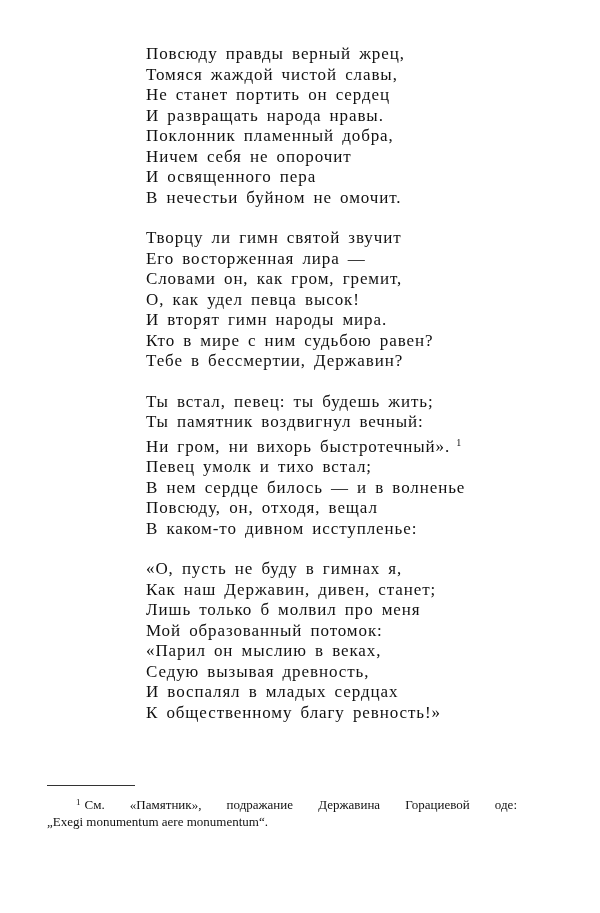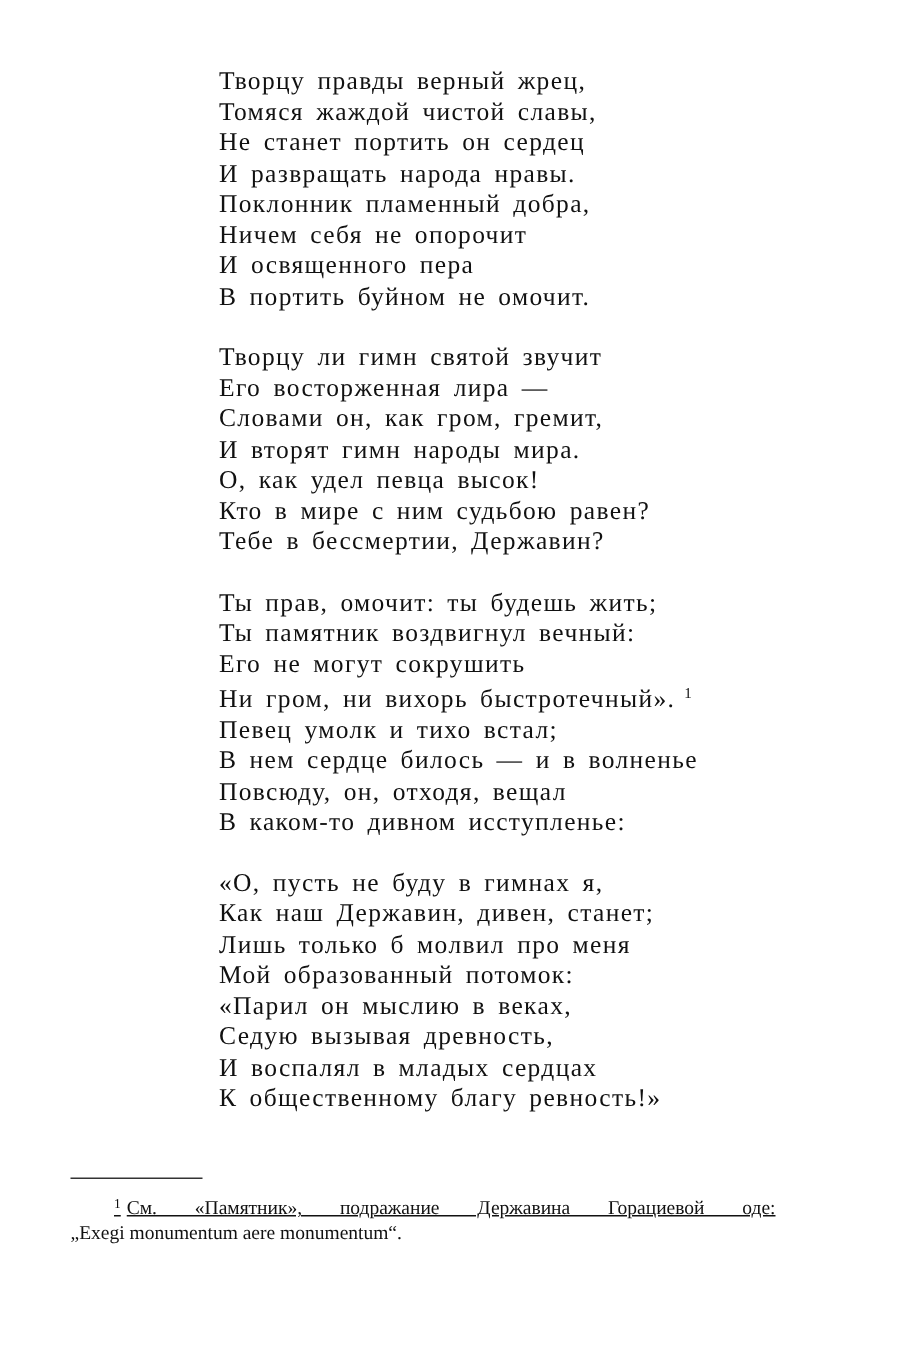--- a/index.html
+++ b/index.html
@@ -53,59 +53,57 @@
       width: 470px;
       font-size: 13px;
       line-height: 16.5px;
     }
     .footnote .fn-line1 {
       display: block;
       text-indent: 29px;
       text-align: justify;
       text-align-last: justify;
       white-space: nowrap;
-      text-decoration: underline;
     }
     .footnote .fn-line2 {
       display: block;
       white-space: nowrap;
     }
     .fnmark {
       font-size: 9px;
       vertical-align: 4px;
       margin-right: 4px;
     }
   </style>
 </head>
 <body>
 
 <div class="poem">
   <div class="stanza">
-    <span class="line">Творцу правды верный жрец,</span>
+    <span class="line">Повсюду правды верный жрец,</span>
     <span class="line">Томяся жаждой чистой славы,</span>
     <span class="line">Не станет портить он сердец</span>
     <span class="line">И развращать народа нравы.</span>
     <span class="line">Поклонник пламенный добра,</span>
     <span class="line">Ничем себя не опорочит</span>
     <span class="line">И освященного пера</span>
-    <span class="line">В портить буйном не омочит.</span>
+    <span class="line">В нечестьи буйном не омочит.</span>
   </div>
   <div class="stanza">
     <span class="line">Творцу ли гимн святой звучит</span>
     <span class="line">Его восторженная лира —</span>
     <span class="line">Словами он, как гром, гремит,</span>
+    <span class="line">О, как удел певца высок!</span>
     <span class="line">И вторят гимн народы мира.</span>
-    <span class="line">О, как удел певца высок!</span>
     <span class="line">Кто в мире с ним судьбою равен?</span>
     <span class="line">Тебе в бессмертии, Державин?</span>
   </div>
   <div class="stanza">
-    <span class="line">Ты прав, омочит: ты будешь жить;</span>
+    <span class="line">Ты встал, певец: ты будешь жить;</span>
     <span class="line">Ты памятник воздвигнул вечный:</span>
-    <span class="line">Его не могут сокрушить</span>
     <span class="line"><span>Ни гром, ни вихорь быстротечный».</span><sup class="fnref">1</sup></span>
     <span class="line">Певец умолк и тихо встал;</span>
     <span class="line">В нем сердце билось — и в волненье</span>
     <span class="line">Повсюду, он, отходя, вещал</span>
     <span class="line">В каком-то дивном исступленье:</span>
   </div>
   <div class="stanza">
     <span class="line">«О, пусть не буду в гимнах я,</span>
     <span class="line">Как наш Державин, дивен, станет;</span>
     <span class="line">Лишь только б молвил про меня</span>

